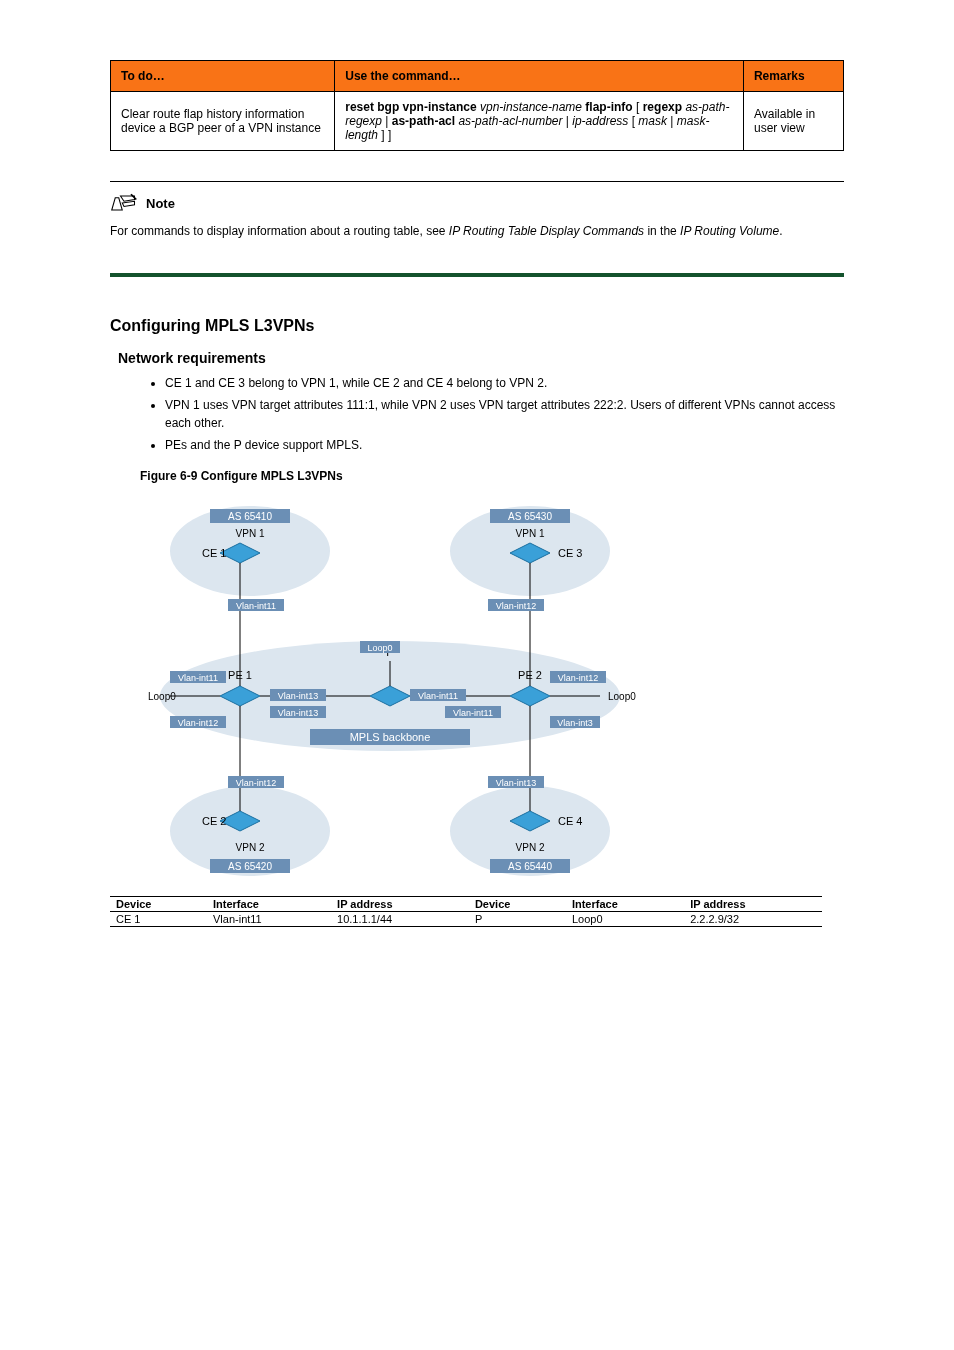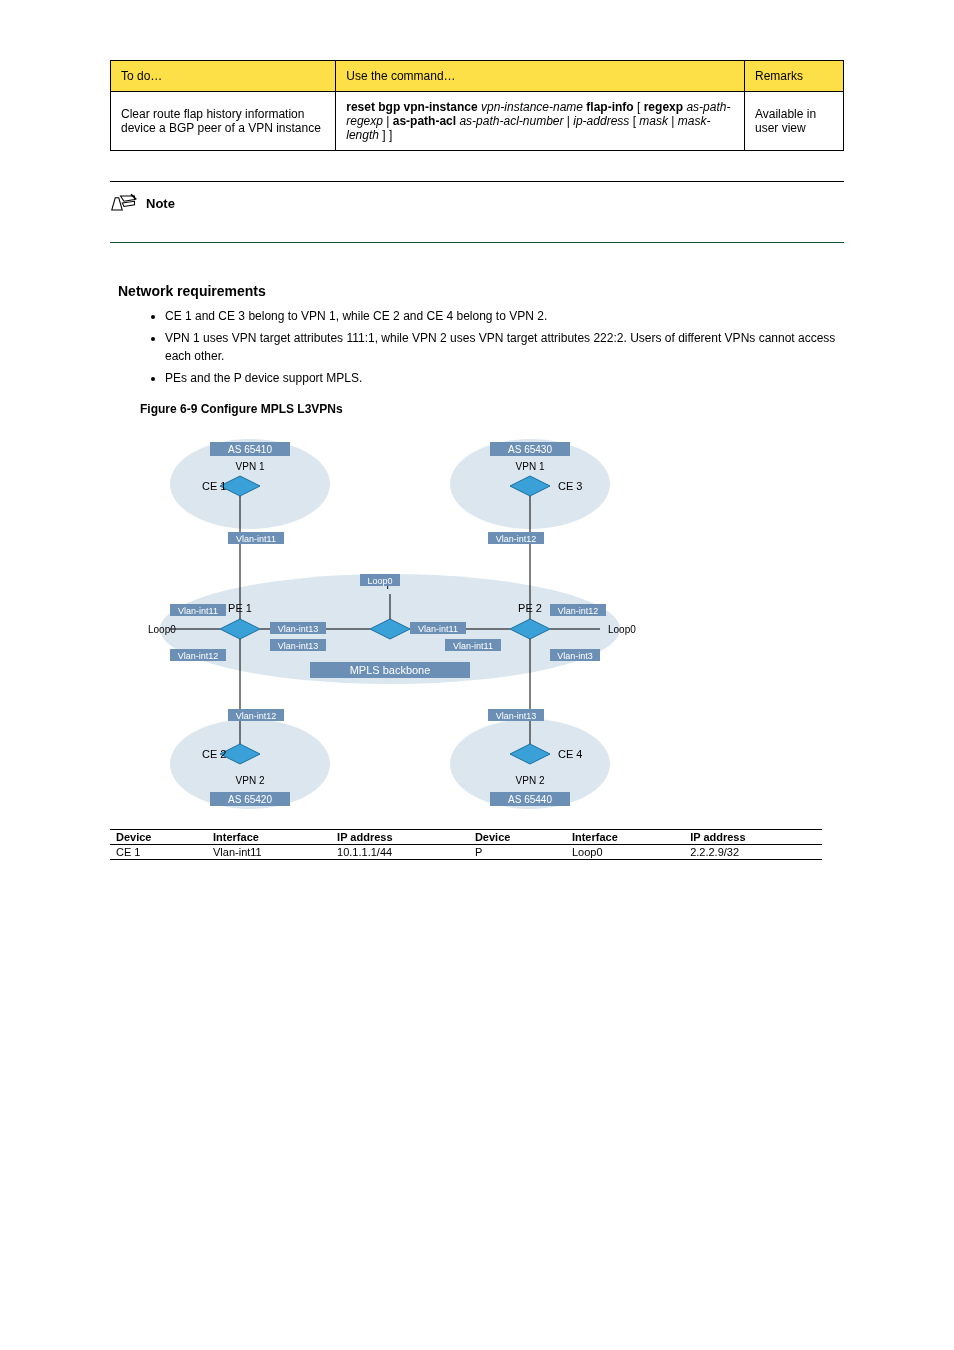--- a/index.html
+++ b/index.html
@@ -20,27 +20,27 @@
     margin-bottom: 30px;
   }
   table.cmd-table th, table.cmd-table td {
     border: 1px solid #000;
     padding: 8px 10px;
     text-align: left;
     vertical-align: middle;
     font-size: 12px;
   }
   table.cmd-table th {
-    background: #fde047;
-    font-weight: normal;
+    background: #f97316;
+    font-weight: bold;
   }
   .note-block {
     border-top: 1px solid #000;
-    border-bottom: 1px solid #14532d;
-    padding: 10px 0 20px 0;
+    border-bottom: 4px solid #14532d;
+    padding: 10px 0 32px 0;
     margin-bottom: 40px;
   }
   .note-header {
     display: flex;
     align-items: center;
     margin-bottom: 8px;
   }
   .note-icon {
     width: 28px;
     height: 22px;
@@ -124,22 +124,26 @@
     </table>
 
   <div class="note-block">
     <div class="note-header">
       <svg class="note-icon" viewBox="0 0 32 24">
         <path d="M2 20 L6 6 L10 6 L14 20 Z M12 4 L28 4 L28 8 L16 10 Z M14 12 L28 10 L28 14 L16 16 Z" fill="none" stroke="#000" stroke-width="1.2"></path>
         <path d="M24 2 L30 8" stroke="#000" stroke-width="2"></path>
       </svg>
       <span class="note-title">Note</span>
     </div>
+    <div class="note-text">
+      <span>For commands to display information about a routing table, see </span><i>IP Routing Table Display Commands</i><span> in the </span><i>IP Routing Volume</i><span>.</span>
+    </div>
   </div>
 
+  <h2>Configuring MPLS L3VPNs</h2>
   <h3>Network requirements</h3>
 
   <ul class="req">
     <li>CE 1 and CE 3 belong to VPN 1, while CE 2 and CE 4 belong to VPN 2.</li>
     <li>VPN 1 uses VPN target attributes 111:1, while VPN 2 uses VPN target attributes 222:2. Users of different VPNs cannot access each other.</li>
     <li>PEs and the P device support MPLS.</li>
   </ul>
 
   <div class="fig-caption">Figure 6-9 Configure MPLS L3VPNs</div>
 

